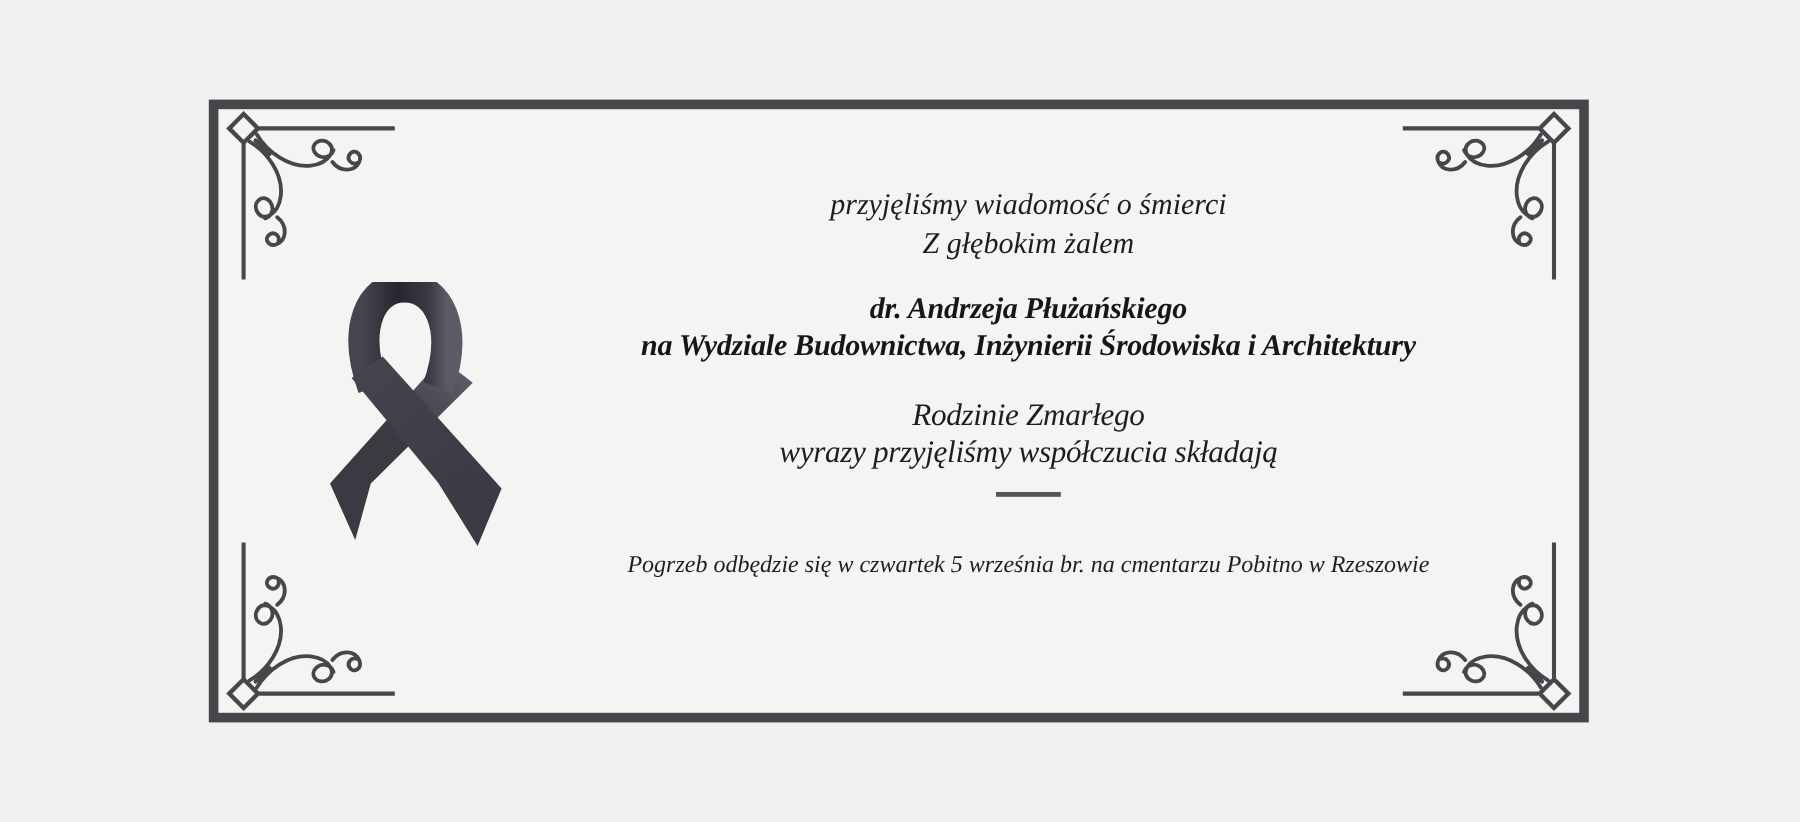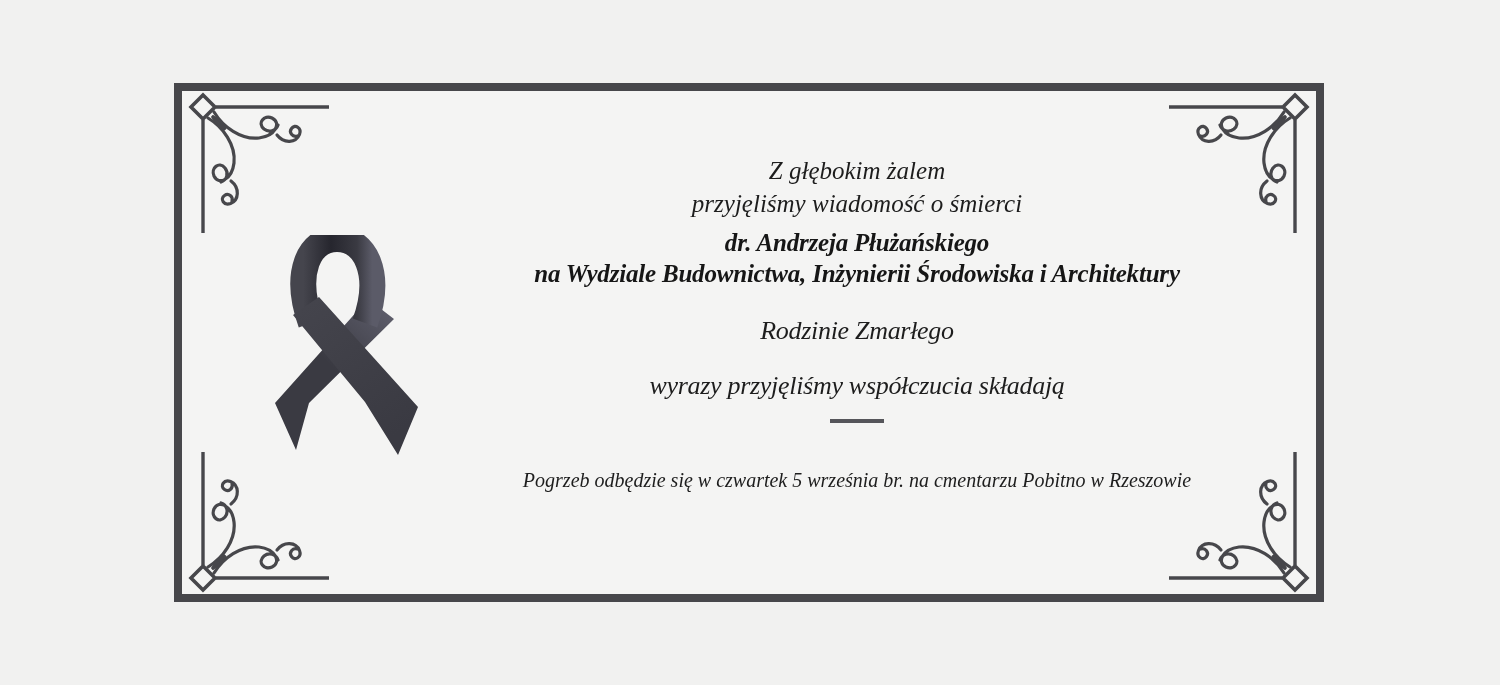--- a/index.html
+++ b/index.html
@@ -34,24 +34,24 @@
   .corner.bl{left:1px;bottom:-4px;transform:scaleY(-1);}
   .corner.br{right:1px;bottom:-4px;transform:scale(-1,-1);}
   .ribbon{position:absolute;left:91px;top:144px;width:150px;height:226px;}
   .ribbon svg{width:100%;height:100%;display:block;}
   .text-col{
     position:absolute;left:217px;top:0;width:916px;height:503px;
     text-align:center;color:var(--text);font-style:italic;
   }
   .intro{margin-top:64px;}
   .intro p{font-size:25px;line-height:32.5px;}
-  .deceased{margin-top:8px;font-weight:bold;color:#161616;}
+  .deceased{margin-top:23px;font-weight:bold;color:#161616;}
   .deceased p{font-size:25px;line-height:30.5px;letter-spacing:-0.2px;}
   .condolence{margin-top:27px;}
-  .condolence p{font-size:26px;line-height:30.5px;letter-spacing:-0.3px;margin-top:24px;}
+  .condolence p{font-size:26px;line-height:30.5px;letter-spacing:-0.3px;}
   .rule{width:54px;height:4px;background:var(--divider);margin:18px auto 0 auto;}
   .funeral{margin-top:44px;font-size:20px;line-height:26px;}
 </style>
 </head>
 <body>
 
 <div class="stage">
   <div class="card">
 
     <div class="corner tl">
@@ -138,22 +138,22 @@
         <path d="M95 64 L121 84 L36 168 L23 215 L2 168 Z" fill="url(#gBack)"></path>
 
         <path d="M38 88 C20 38 36 4 64 4 C92 4 110 38 92 88" fill="none" stroke="url(#gLoop)" stroke-width="26"></path>
 
         <path d="M46 62 L145 172 L125 220 L92 167 L20 80 Z" fill="url(#gFront)"></path>
       </svg>
     </div>
 
     <div class="text-col">
       <div class="intro">
+        <p>przyjęliśmy wiadomość o śmierci</p>
         <p>Z głębokim żalem</p>
-        <p>przyjęliśmy wiadomość o śmierci</p>
       </div>
       <div class="deceased">
         <p>dr. Andrzeja Płużańskiego</p>
         <p>na Wydziale Budownictwa, Inżynierii Środowiska i Architektury</p>
       </div>
       <div class="condolence">
         <p>Rodzinie Zmarłego</p>
         <p>wyrazy przyjęliśmy współczucia składają</p>
       </div>
       <div class="rule"></div>

